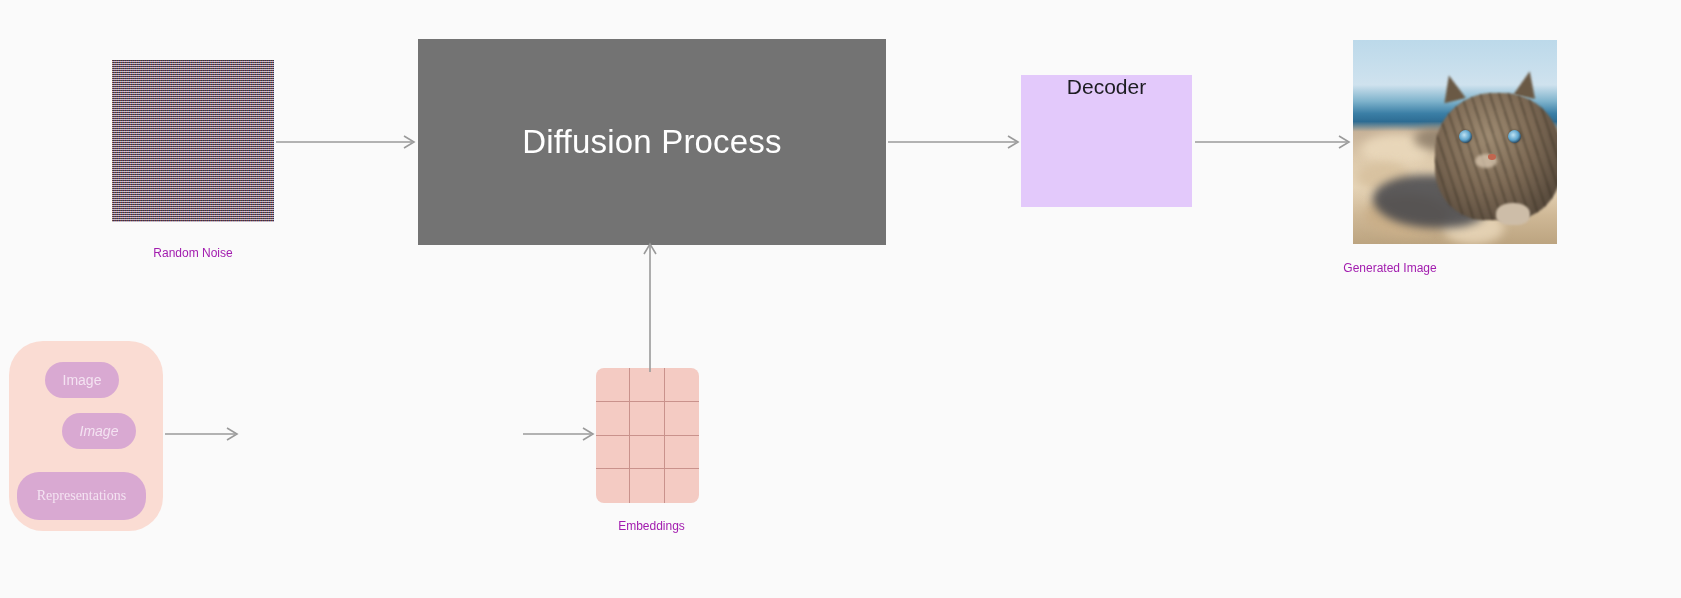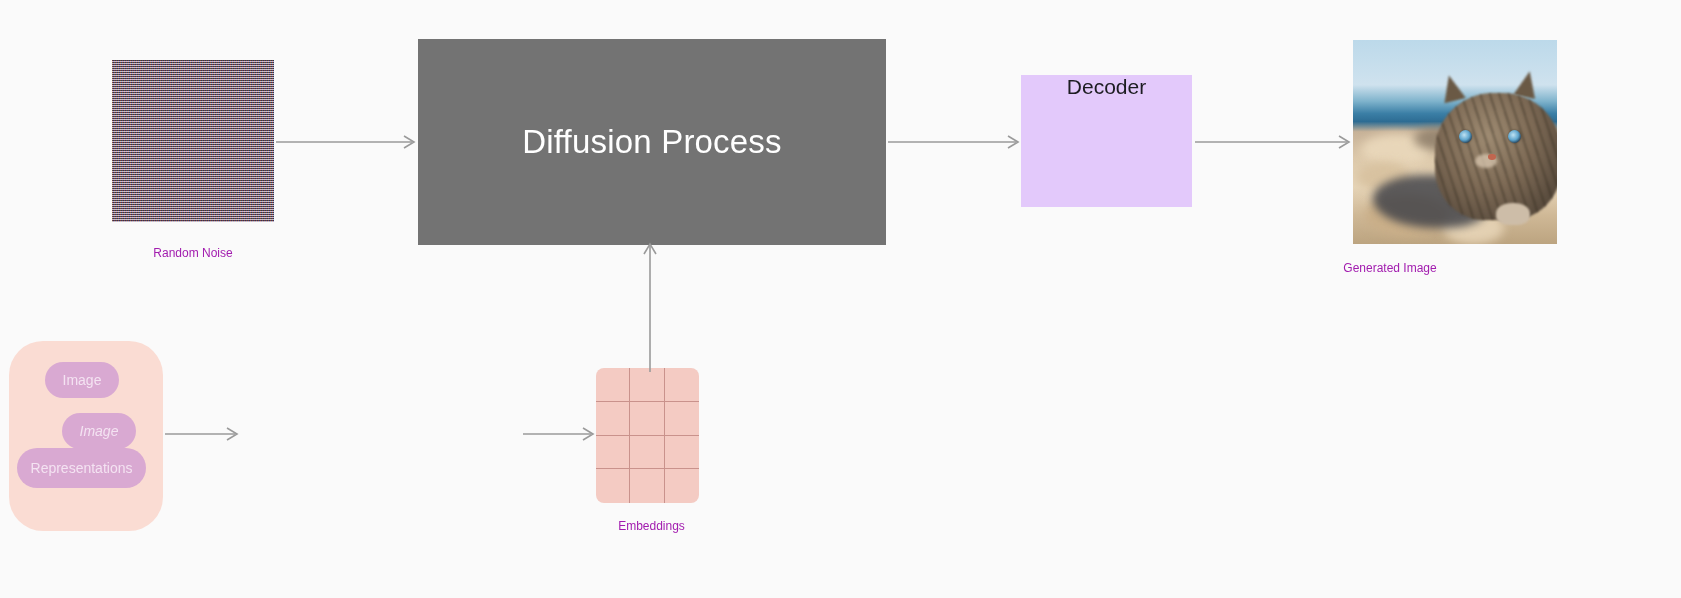--- a/index.html
+++ b/index.html
@@ -169,21 +169,21 @@
     position: absolute;
     background: #d9a9d2;
     border-radius: 22px;
     color: #f4e3f2;
     font-size: 14px;
     display: flex; align-items: center; justify-content: center;
     white-space: nowrap;
   }
   #pill-text   { left: 45px;  top: 362px; width: 74px; height: 36px; }
   #pill-image  { left: 62px;  top: 413px; width: 74px; height: 36px; font-style: italic; }
-  #pill-repr   { left: 17px;  top: 448px; width: 129px; height: 40px; }
+  #pill-repr   { left: 17px;  top: 472px; width: 129px; height: 48px; font-family: Liberation Serif, serif; }
 
   
   #conditional-encoder {
     left: 239px; top: 352px;
     width: 281px; height: 162px;
     background: #e3c9fb;
     display: flex; align-items: center; justify-content: center;
   }
   #conditional-encoder .node-label { color: #1d1d22; font-size: 21px; }
 

